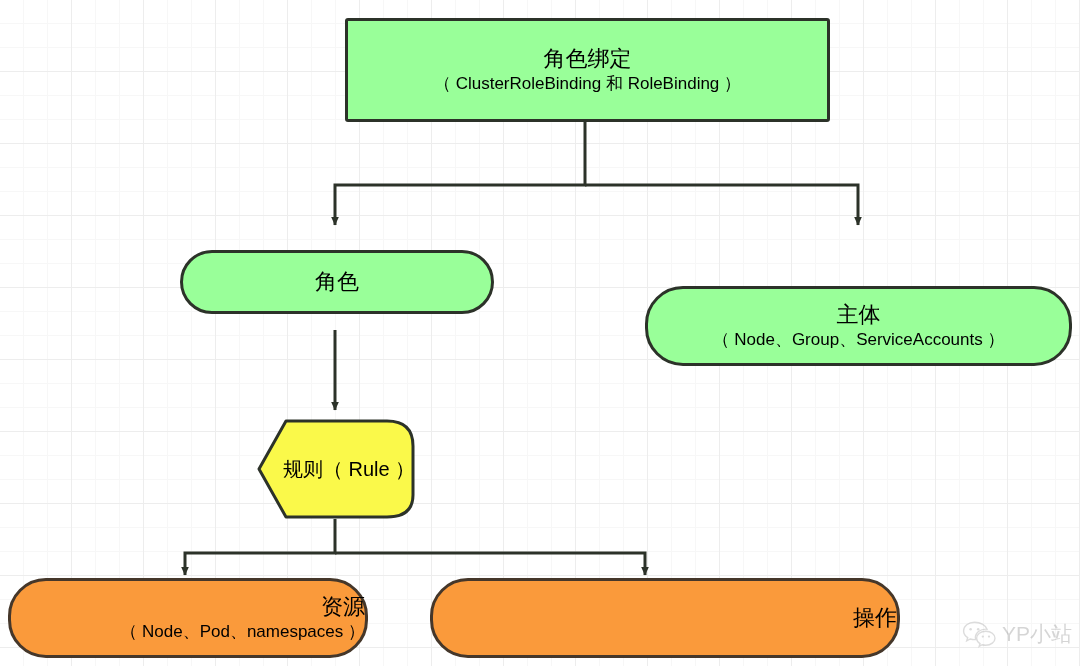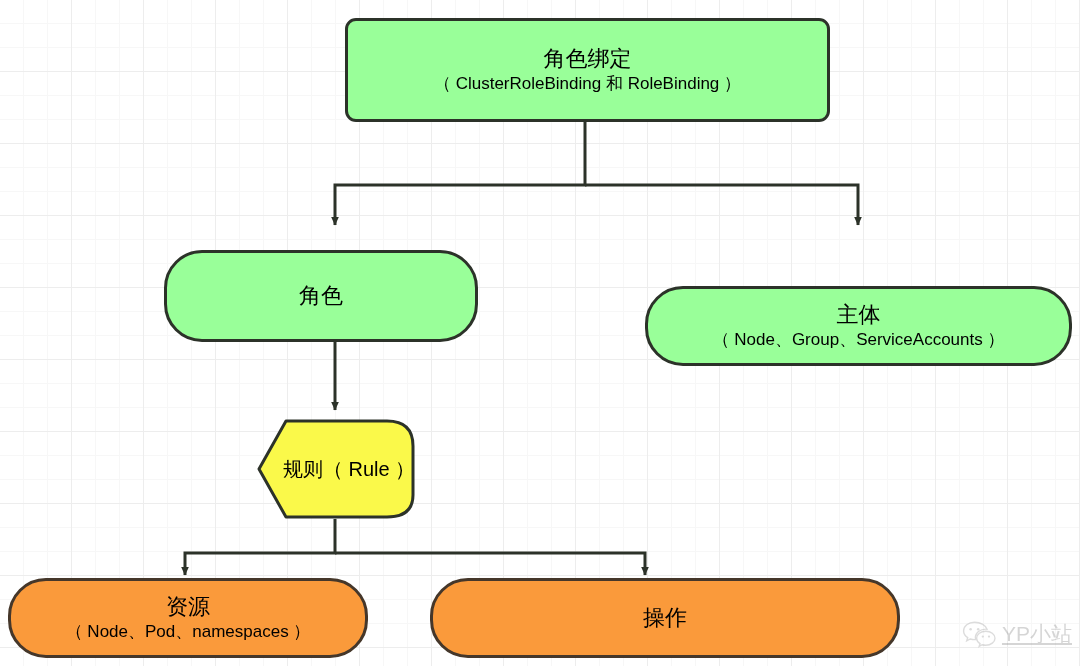--- a/index.html
+++ b/index.html
@@ -41,32 +41,33 @@
     color: #000000;
     line-height: 1.30;
   }
   .node .l1 { display: block; white-space: nowrap; }
   .node .l2 { display: block; white-space: nowrap; }
 
   
   .n-rect {
     background: #99FF99;
     border: 3px solid #2c3229;
-    border-radius: 11px;
+    border-radius: 3px;
   }
   
   .n-pill {
     background: #99FF99;
     border: 3px solid #2c3229;
     border-radius: 38px;
   }
   .n-pill-orange {
     background: #FA9A3B;
     border: 3px solid #45372a;
     border-radius: 38px;
+    align-items: flex-end;
   }
   
   .n-hex-wrap {
     position: absolute;
   }
   .n-hex-wrap svg { display: block; }
   .n-hex-label {
     position: absolute;
     left: 0; top: 0;
     width: 100%;
@@ -91,21 +92,20 @@
     right: 8px;
     bottom: 18px;
     display: flex;
     align-items: center;
     gap: 6px;
     opacity: 0.30;
     color: #777777;
     font-size: 21px;
     white-space: nowrap;
     user-select: none;
-    text-decoration: underline;
   }
   .watermark svg { display: block; }
 </style>
 </head>
 <body>
 
 <div id="canvas">
 
   <svg class="edges" viewBox="0 0 1080 666" width="1080" height="666" xmlns="http://www.w3.org/2000/svg">
     <defs>
@@ -131,21 +131,21 @@
     <g>
       <path d="M 335 553 L 645 553 L 645 575" fill="none" stroke="#2c3229" stroke-width="3" stroke-linejoin="miter" marker-end="url(#arrowhead)"></path>
     </g>
   </svg>
 
   <div class="node n-rect" style="left:345px; top:18px; width:485px; height:104px;">
     <span class="l1 fs-22">角色绑定</span>
     <span class="l2 fs-21">（ ClusterRoleBinding 和 RoleBinding ）</span>
   </div>
 
-  <div class="node n-pill" style="left:164px; top:250px; width:314px; height:92px;">
+  <div class="node n-pill" style="left:180px; top:250px; width:314px; height:64px;">
     <span class="l1 fs-22">角色</span>
   </div>
 
   <div class="node n-pill" style="left:645px; top:250px; width:427px; height:80px;margin-top:36px;">
     <span class="l1 fs-22">主体</span>
     <span class="l2 fs-21">（ Node、Group、ServiceAccounts ）</span>
   </div>
 
   <div class="n-hex-wrap" style="left:256px; top:418px; width:160px; height:102px;">
     <svg width="160" height="102" viewBox="0 0 160 102" xmlns="http://www.w3.org/2000/svg">

